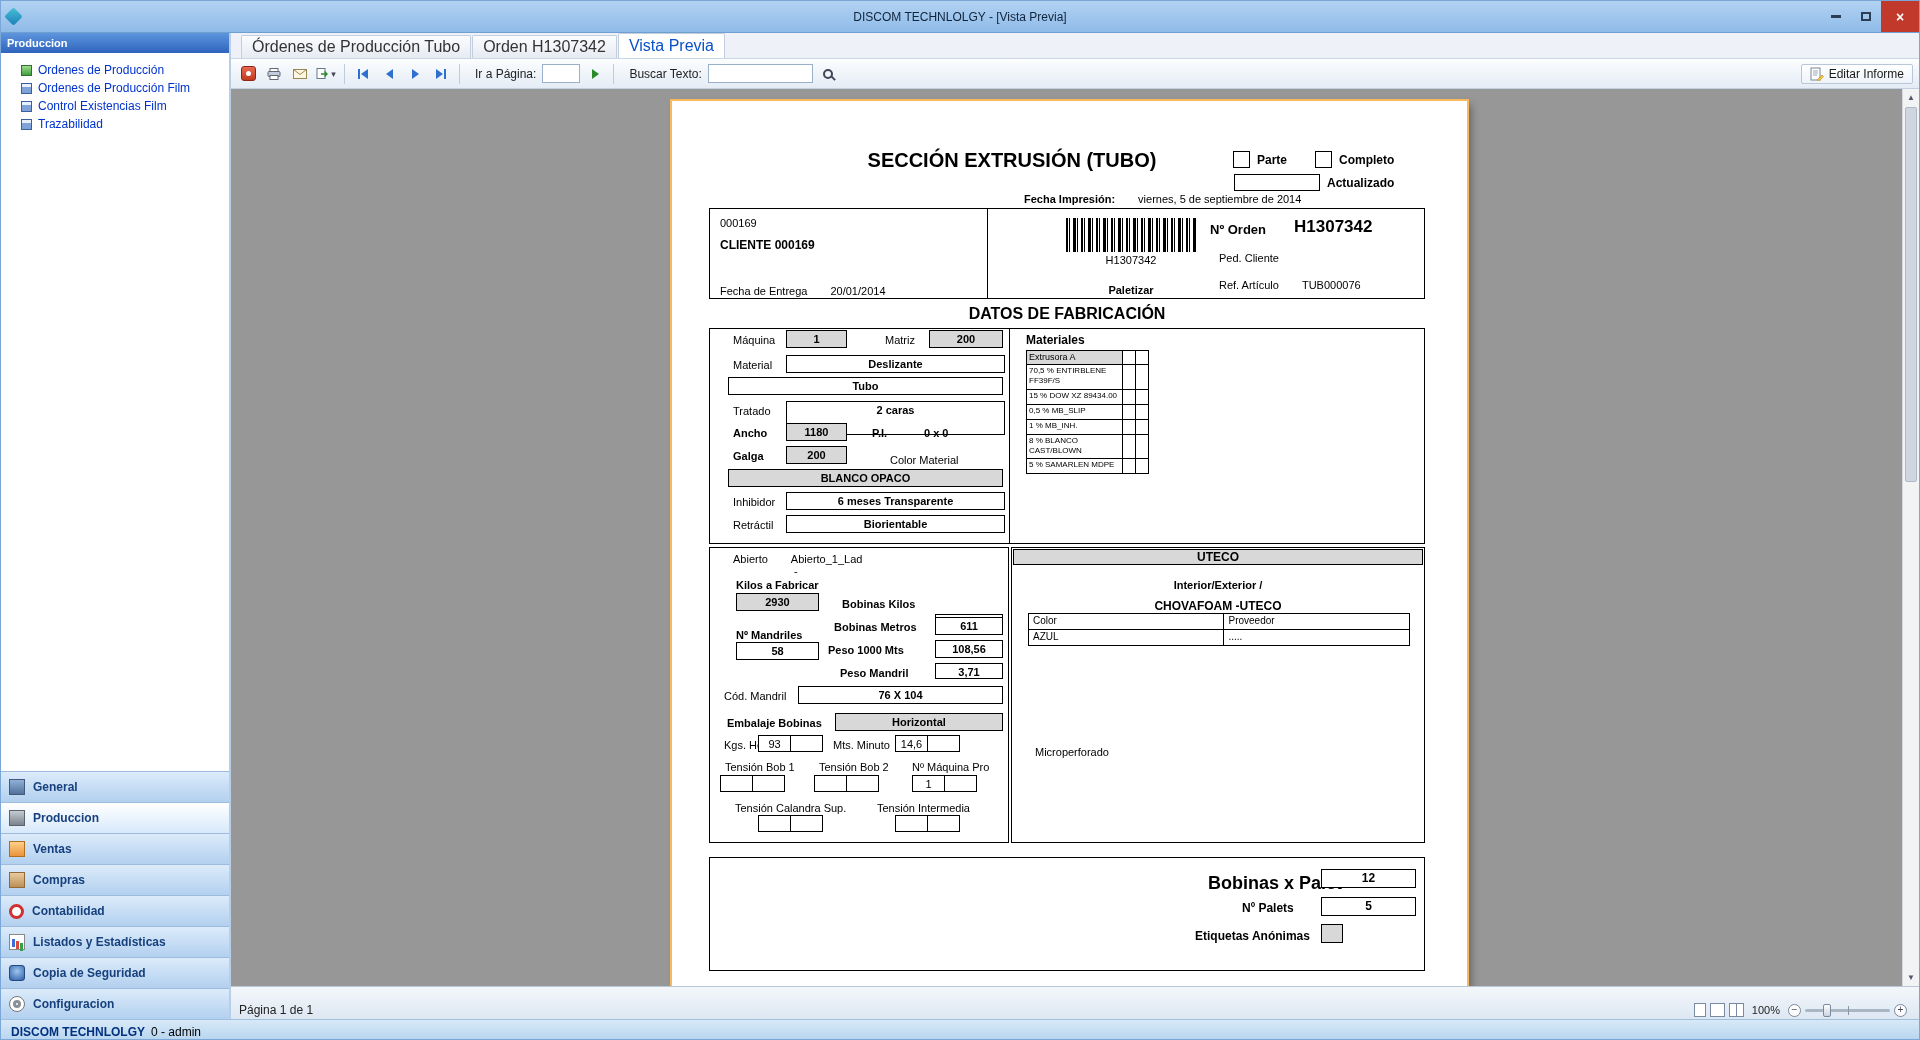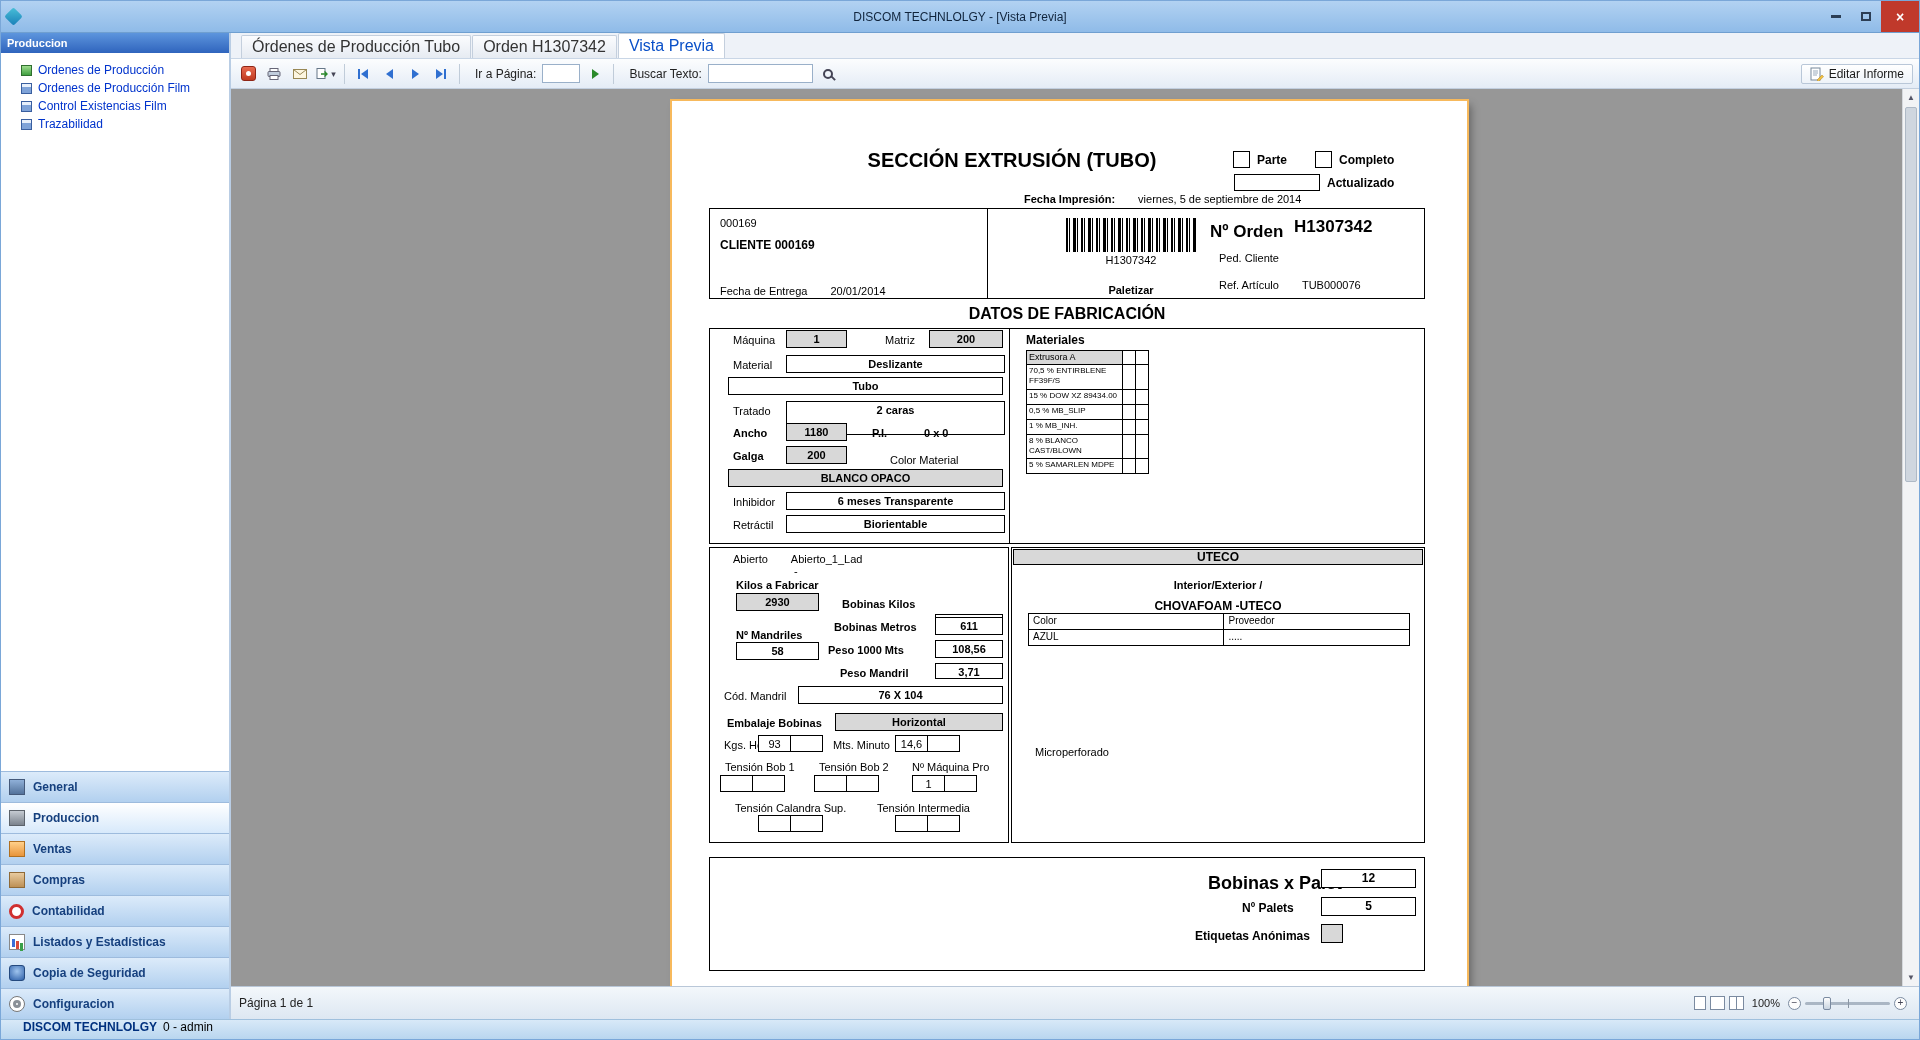--- a/index.html
+++ b/index.html
@@ -93,37 +93,37 @@
   .preview-wrap { flex: 1; position: relative; background: #979797; overflow: hidden; }
   .page { position: absolute; left: 441px; top: 12px; width: 795px; height: 1100px; background: #fff;
     box-shadow: 0 0 0 2px #f7b95c, 4px 4px 8px rgba(0,0,0,.35); }
   .vscroll { position: absolute; right: 0; top: 0; bottom: 0; width: 17px; background: #f2f3f5;
     border-left: 1px solid #d5d8dc; display: flex; flex-direction: column; }
   .vs-arrow { height: 17px; display: flex; align-items: center; justify-content: center; font-size: 8px; color: #556; }
   .vs-thumb { margin: 1px 2px; height: 375px; background: #cfd6df; border: 1px solid #aeb9c6; border-radius: 2px; }
 
   
   .preview-status { height: 24px; background: linear-gradient(#f3f7fb,#dde7f2); border-top: 1px solid #b9c7d8;
-    display: flex; align-items: center; padding: 16px 8px; font-size: 12px; color: #222; }
+    display: flex; align-items: flex-start; padding: 16px 8px; font-size: 12px; color: #222; }
   .zoom-cluster { margin-left: auto; display: flex; align-items: center; gap: 4px; padding-right: 4px; }
   .vico { width: 12px; height: 14px; background: #fff; border: 1px solid #7a8aa0; }
   .vico.w { width: 15px; }
   .vico.d { background: linear-gradient(90deg,#fff 45%,#7a8aa0 45%, #7a8aa0 55%, #fff 55%); }
   .zoom-pct { font-size: 11px; margin: 0 4px; }
   .zbtn { width: 13px; height: 13px; border: 1px solid #7a8aa0; border-radius: 50%; background: #fdfdfd;
     display: flex; align-items: center; justify-content: center; font-size: 10px; line-height: 1; color: #445; }
   .slider { position: relative; width: 85px; height: 14px; }
   .slider .track { position: absolute; top: 6px; left: 0; right: 0; height: 3px; background: #aab6c4; border-radius: 2px; }
   .slider .tick { position: absolute; top: 3px; left: 50%; width: 1px; height: 9px; background: #8a96a4; }
   .slider .thumb { position: absolute; top: 1px; left: 18px; width: 8px; height: 13px;
     background: linear-gradient(#fdfdfd,#c9d4e0); border: 1px solid #7a8aa0; border-radius: 2px; }
 
   
   .app-status { height: 20px; background: linear-gradient(#d8e9f8,#b9d6ef); border-top: 1px solid #9fc0dd;
-    display: flex; align-items: flex-start; padding: 0 22px; gap: 6px; font-size: 12px; }
+    display: flex; align-items: flex-end; padding: 0 10px; gap: 6px; font-size: 12px; }
   .brand { color: #00307e; font-weight: bold; }
 
   
   .abs { position: absolute; }
   .r-lbl { font-size: 11px; color: #000; white-space: nowrap; }
   .r-b { font-weight: bold; }
   .r-box { border: 1px solid #000; font-size: 11px; font-weight: bold; text-align: center;
     background: #fff; line-height: 16px; overflow: hidden; white-space: nowrap; }
   .r-box.grey { background: #d8d8d8; }
   .r-box.plain { font-weight: normal; }
@@ -320,21 +320,21 @@
           <div class="abs r-vline" style="left:315px;top:107px;height:91px"></div>
           <div class="abs r-lbl" style="left:48px;top:116px">000169</div>
           <div class="abs r-lbl r-b" style="left:48px;top:137px;font-size:12px">CLIENTE 000169</div>
           <div class="abs flexrow" style="left:48px;top:184px">
             <span class="r-lbl">Fecha de Entrega</span>
             <span class="r-lbl">20/01/2014</span>
           </div>
           <div class="abs barcode" style="left:394px;top:117px;width:130px"></div>
           <div class="abs r-lbl r-center" style="left:394px;top:153px;width:130px">H1307342</div>
           <div class="abs r-lbl r-b r-center" style="left:394px;top:183px;width:130px">Paletizar</div>
-          <div class="abs r-lbl r-b" style="left:538px;top:121px;font-size:17px">Nº Orden</div>
+          <div class="abs r-lbl r-b" style="left:538px;top:121px;font-size:13px">Nº Orden</div>
           <div class="abs r-lbl r-b" style="left:622px;top:116px;font-size:17px">H1307342</div>
           <div class="abs r-lbl" style="left:547px;top:151px">Ped. Cliente</div>
           <div class="abs flexrow" style="left:547px;top:178px">
             <span class="r-lbl">Ref. Artículo</span>
             <span class="r-lbl">TUB000076</span>
           </div>
 
           <div class="abs r-sect" style="left:95px;top:204px;width:600px">DATOS DE FABRICACIÓN</div>
           <div class="abs r-frame" style="left:37px;top:227px;width:716px;height:216px"></div>
           <div class="abs r-vline" style="left:337px;top:227px;height:216px"></div>

